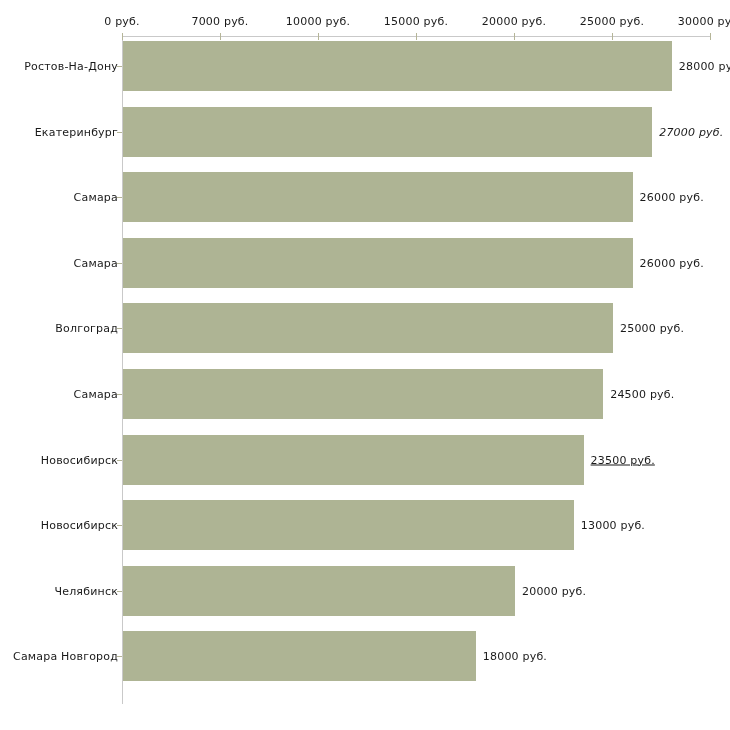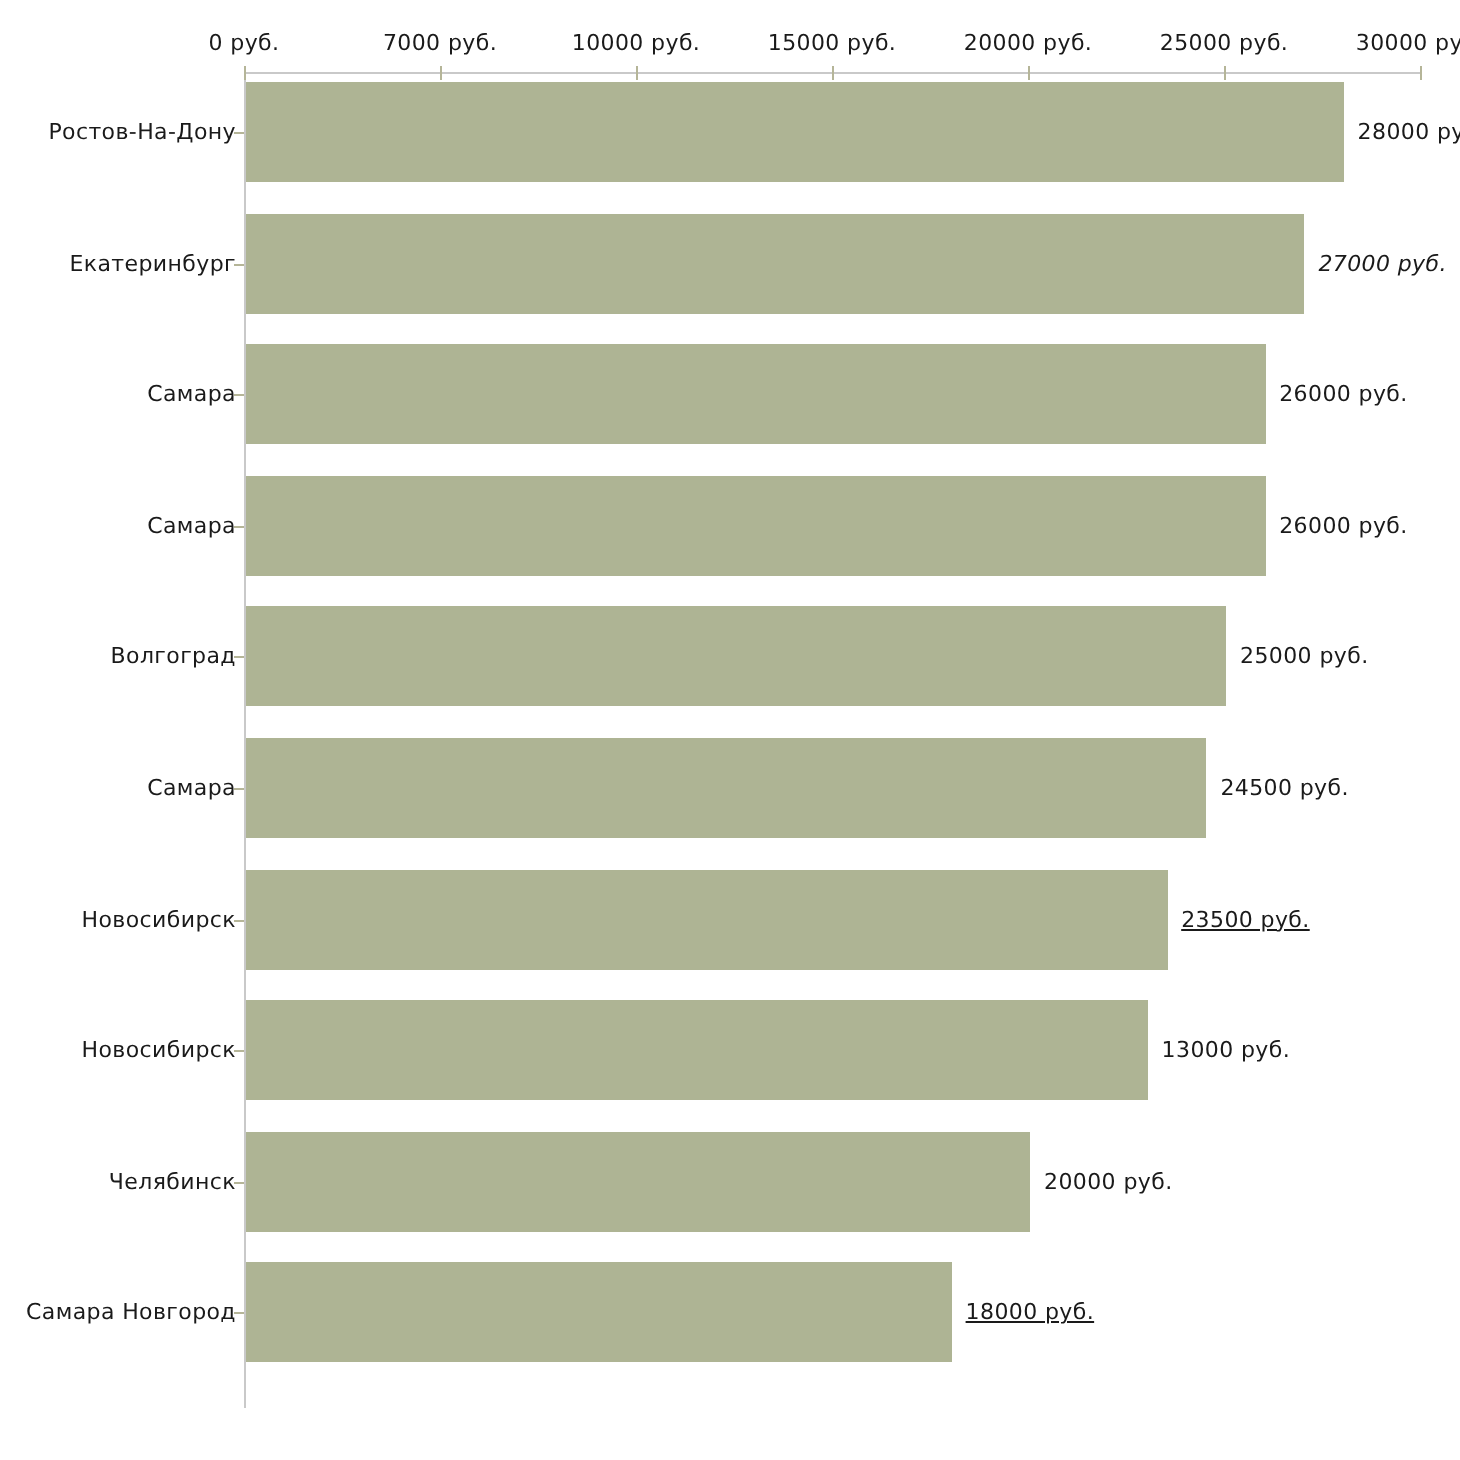--- a/index.html
+++ b/index.html
@@ -157,17 +157,17 @@
         <div class="bar-label" style="left: 620px; top: 325.4px;">25000 руб.</div>
         <div class="bar" style="top: 366px; height: 50px; width: 480.2px; background: rgb(174, 180, 148);"></div>
         <div class="bar-label" style="left: 610.2px; top: 391px;">24500 руб.</div>
         <div class="bar" style="top: 431.6px; height: 50px; width: 460.6px; background: rgb(174, 180, 148);"></div>
         <div class="bar-label" style="left: 590.6px; top: 456.6px; text-decoration: underline;">23500 руб.</div>
         <div class="bar" style="top: 497.2px; height: 50px; width: 450.8px; background: rgb(174, 180, 148);"></div>
         <div class="bar-label" style="left: 580.8px; top: 522.2px;">13000 руб.</div>
         <div class="bar" style="top: 562.8px; height: 50px; width: 392px; background: rgb(174, 180, 148);"></div>
         <div class="bar-label" style="left: 522px; top: 587.8px;">20000 руб.</div>
         <div class="bar" style="top: 628.4px; height: 50px; width: 352.8px; background: rgb(174, 180, 148);"></div>
-        <div class="bar-label" style="left: 482.8px; top: 653.4px; text-decoration: underline;">18000 руб.</div>
+        <div class="bar-label" style="left: 482.8px; top: 653.4px;">18000 руб.</div>
       </div>
 
   </div>
 </div>
 
 </body></html>

